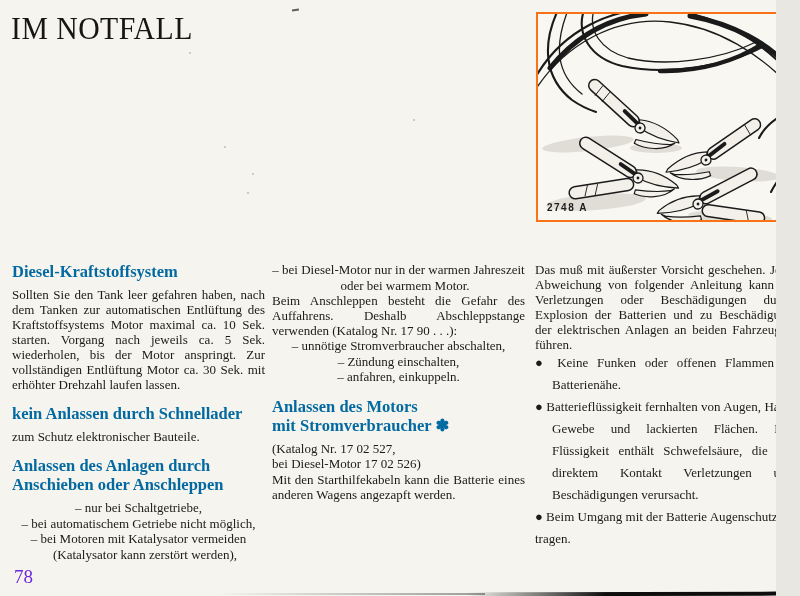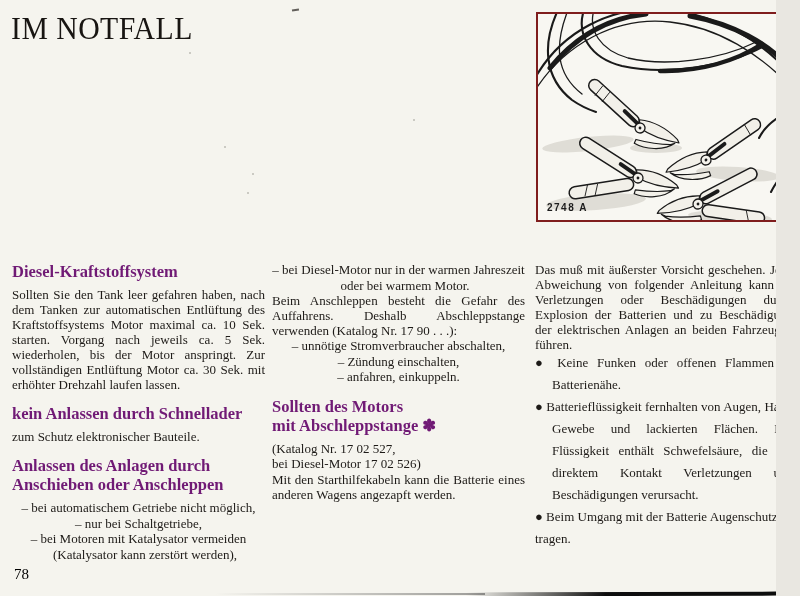--- a/index.html
+++ b/index.html
@@ -14,53 +14,53 @@
   }
   
   .page-title{
     position:absolute;left:11px;top:10px;margin:0;
     font-size:32px;font-weight:400;letter-spacing:.5px;color:#181512;
     transform:scaleX(.93);transform-origin:left top;
   }
   
   .figure{
     position:absolute;left:536px;top:12px;width:252px;height:206px;margin:0;
-    border:2px solid #7f1d1d;background:#f8f7f2;box-sizing:content-box;
+    border:2px solid #f97316;background:#f8f7f2;box-sizing:content-box;
   }
   .figure svg{display:block;width:252px;height:206px;}
   .figure-label{
     position:absolute;left:9px;bottom:7px;
     font-family:"Liberation Sans", sans-serif;
     font-size:10px;font-weight:700;letter-spacing:1.5px;color:#1c1c1c;
   }
   
   .col{
     position:absolute;top:262px;width:253px;
     font-size:13px;line-height:15px;
     hyphens:auto;
   }
   .col-1{left:12px;}
   .col-2{left:272px;}
   .col-3{left:535px;width:258px;}
   .col h2{
-    font-size:16.5px;line-height:19px;margin:0 0 6px 0;font-weight:700;color:#701a75;
+    font-size:16.5px;line-height:19px;margin:0 0 6px 0;font-weight:700;color:#0369a1;
   }
   .col h2.mt{margin-top:12px;}
   .col p{margin:0;}
   .just{text-align:justify;}
   .mb6{margin-bottom:6px;}
   .mb4{margin-bottom:4px;}
   .mb8{margin-bottom:8px;}
   .dash{padding-left:13px;text-indent:-13px;line-height:15.5px;margin-bottom:1px;text-align:center;}
   .bullet{padding-left:17px;text-indent:-17px;margin-bottom:7px;line-height:22px;}
   .bullet.flush{padding-left:0;text-indent:0;}
   .catalog{line-height:15.5px;}
   
   .page-number{
-    position:absolute;left:14px;top:566px;font-size:15px;color:#000000;
+    position:absolute;left:14px;top:566px;font-size:19px;color:#6d28d9;
   }
   
   .scan-edge{
     position:absolute;bottom:0;right:0;width:310px;height:4px;
     background:linear-gradient(to left,#0d0d0d,#0d0d0d 55%,rgba(13,13,13,0));
     transform:skewY(-.15deg);
   }
   .scan-edge-faint{
     position:absolute;bottom:1px;left:215px;width:270px;height:2px;
     background:linear-gradient(to left,rgba(45,45,45,.45),rgba(45,45,45,0));
@@ -173,37 +173,37 @@
   <div class="col col-1">
     <h2>Diesel-Kraftstoffsystem</h2>
     <p class="just mb8">Sollten Sie den Tank leer gefahren haben, nach dem Tanken zur automatischen Entlüftung des Kraftstoffsystems Motor maximal ca. 10 Sek. starten. Vorgang nach jeweils ca. 5 Sek. wiederholen, bis der Motor anspringt. Zur vollständigen Entlüftung Motor ca. 30 Sek. mit erhöhter Drehzahl laufen lassen.</p>
     <h2 class="mt">kein Anlassen durch Schnellader</h2>
     <p class="mb4">zum Schutz elektronischer Bauteile.</p>
     <h2 class="mt">
       <span>Anlassen des Anlagen durch</span><br>
       <span>Anschieben oder Anschleppen</span>
     </h2>
     <div>
+      <p class="dash">– nur bei Schaltgetriebe,</p>
       <p class="dash">– bei automatischem Getriebe nicht möglich,</p>
-      <p class="dash">– nur bei Schaltgetriebe,</p>
       <p class="dash">– bei Motoren mit Katalysator vermeiden (Katalysator kann zerstört werden),</p>
     </div>
   </div>
 
   <div class="col col-2">
     <p class="dash mb6">– bei Diesel-Motor nur in der warmen Jahreszeit oder bei warmem Motor.</p>
     <p class="just mb4">Beim Anschleppen besteht die Gefahr des Auffahrens. Deshalb Abschleppstange verwenden (Katalog Nr. 17 90 . . .):</p>
     <div>
       <p class="dash">– unnötige Stromverbraucher abschalten,</p>
       <p class="dash">– Zündung einschalten,</p>
       <p class="dash">– anfahren, einkuppeln.</p>
     </div>
     <h2 class="mt">
-      <span>Sollten des Motors</span><br>
-      <span>mit Abschleppstange ✽</span>
+      <span>Anlassen des Motors</span><br>
+      <span>mit Stromverbraucher ✽</span>
     </h2>
     <p class="catalog">(Katalog Nr. 17 02 527,</p>
     <p class="catalog mb8">bei Diesel-Motor 17 02 526)</p>
     <p class="just">Mit den Starthilfekabeln kann die Batterie eines anderen Wagens angezapft werden.</p>
   </div>
 
   <div class="col col-3">
     <p class="just mb6">Das muß mit äußerster Vorsicht geschehen. Jede Abweichung von folgender Anleitung kann zu Verletzungen oder Beschädigungen durch Explosion der Batterien und zu Beschädigung der elektrischen Anlagen an beiden Fahrzeugen führen.</p>
     <div>
       <p class="bullet just">● Keine Funken oder offenen Flammen in Batterienähe.</p>

